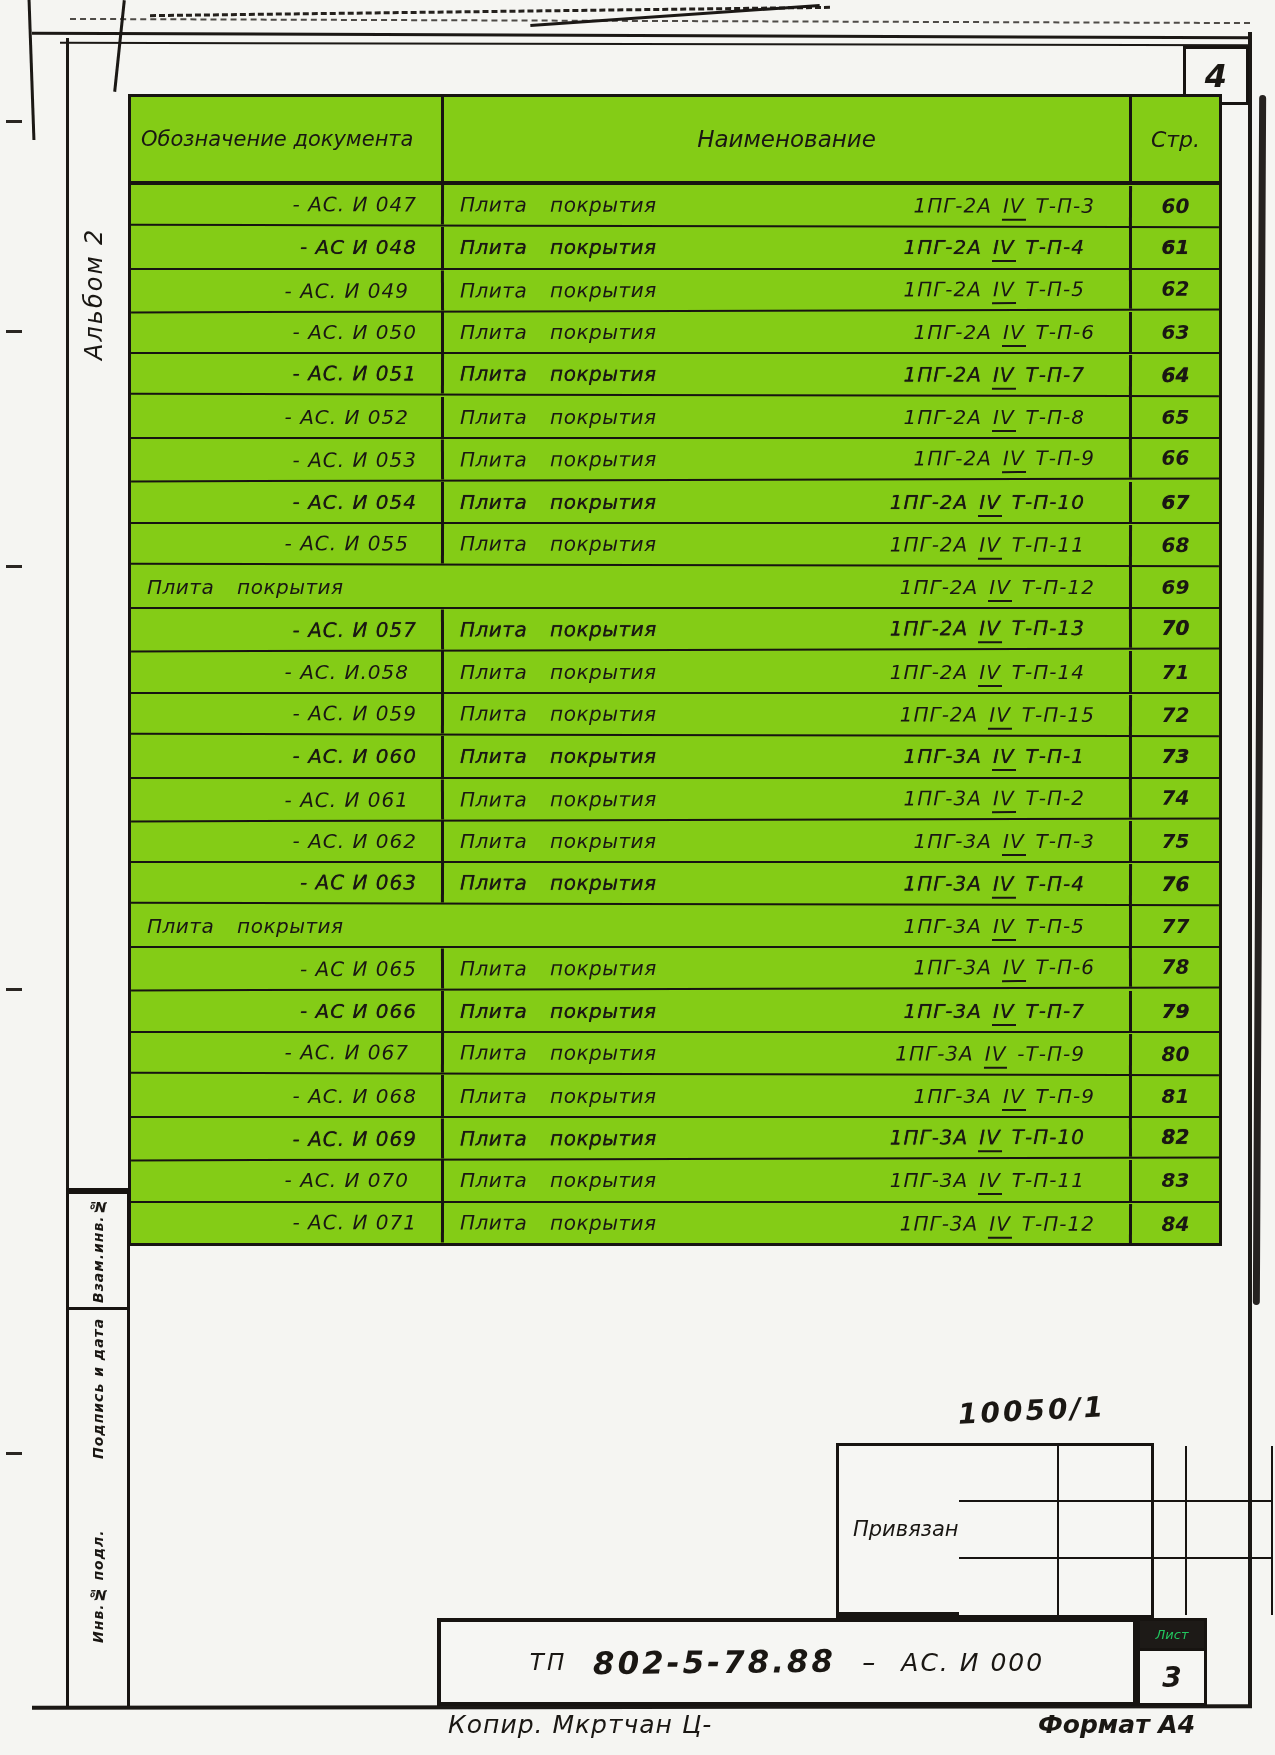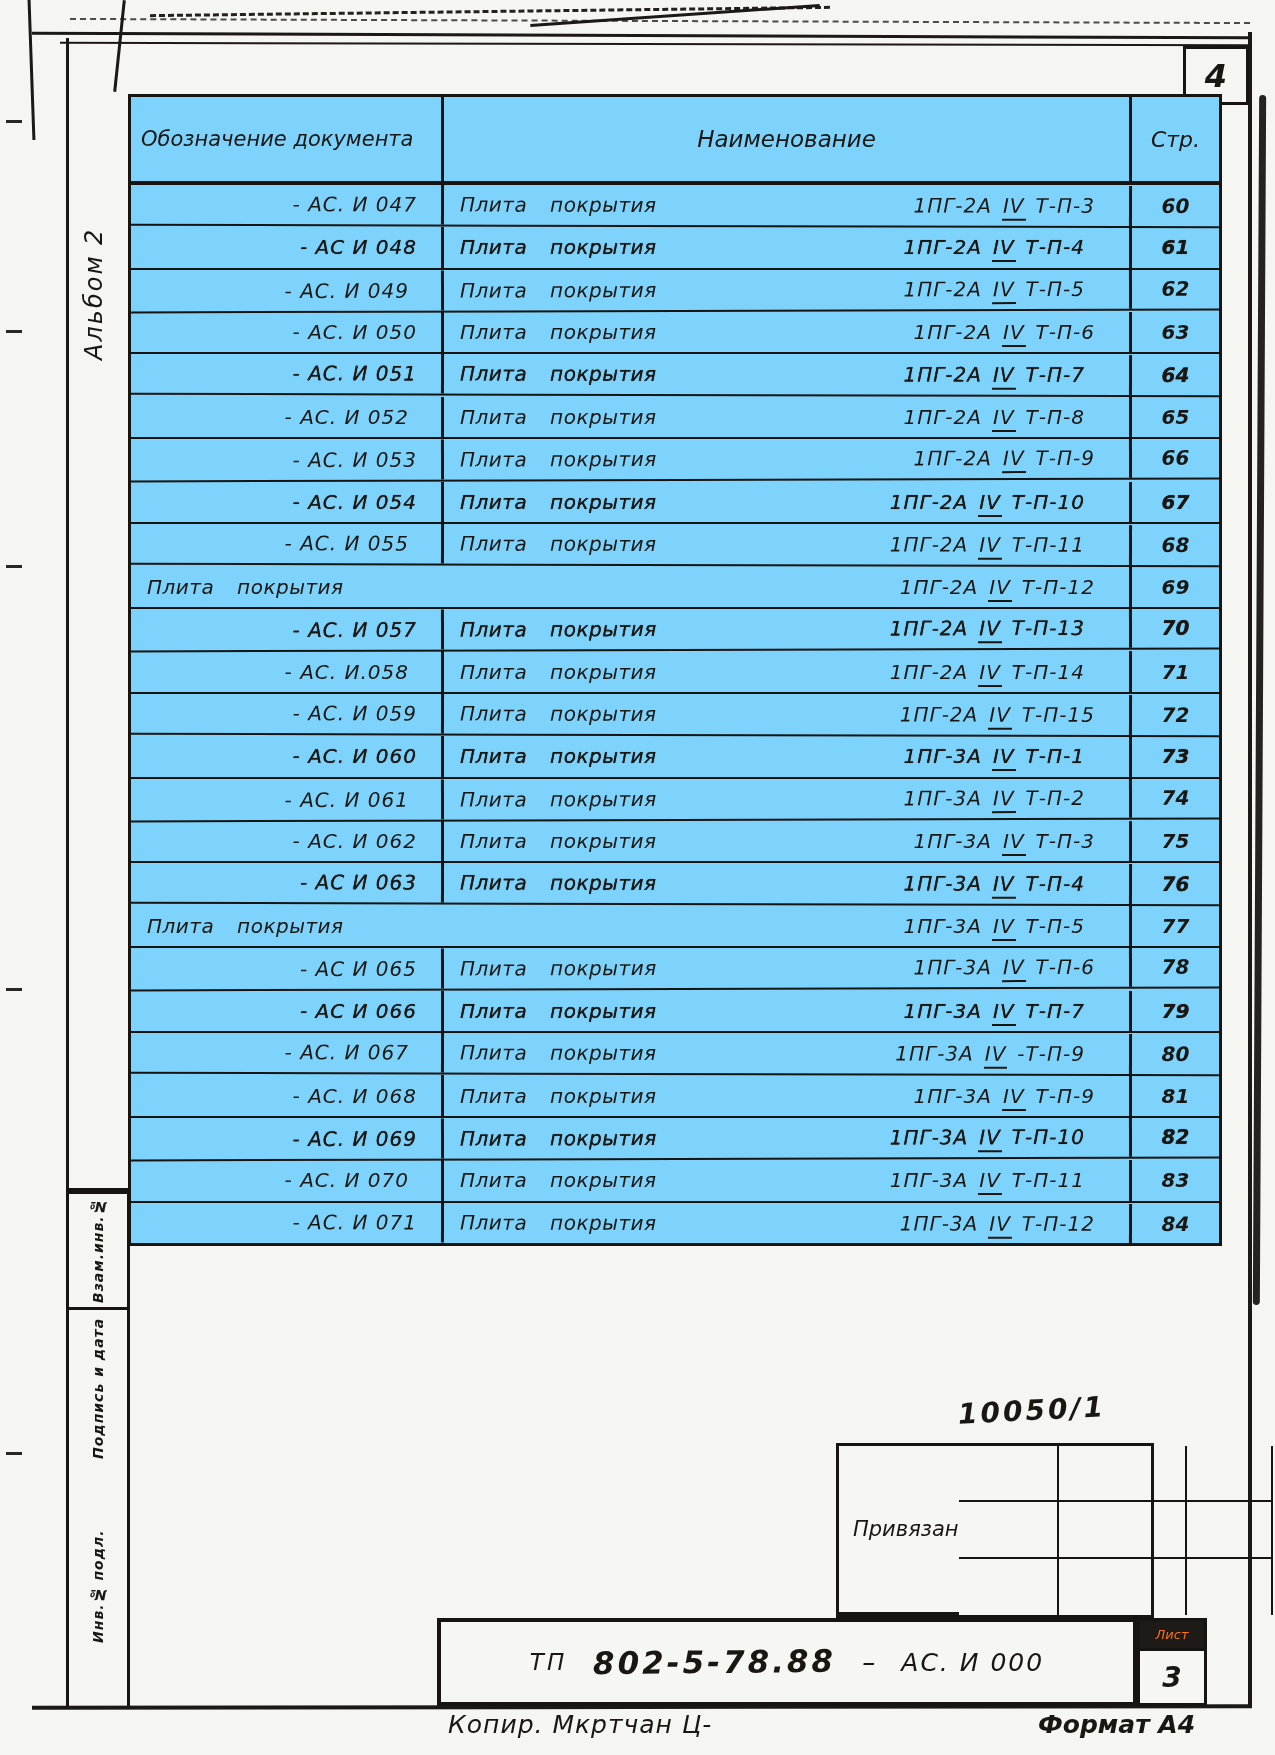--- a/index.html
+++ b/index.html
@@ -6,21 +6,21 @@
   body{background:#e8e8e5;}
   .sheet{position:relative;width:1275px;height:1755px;background:#f5f5f2;overflow:hidden;
          font-family:"DejaVu Sans",sans-serif;font-style:italic;color:#1a1713;}
   .ln{position:absolute;background:#1b1815;}
   .dash{position:absolute;border-top:3px dashed #24201c;background:none;}
   .edge-mark{position:absolute;left:6px;width:16px;height:3px;background:#2a2622;}
 
   
   .doc-table{position:absolute;left:128px;top:94px;width:1094px;height:1152px;
              border:3px solid #171411;display:flex;flex-direction:column;box-sizing:border-box;
-             background:#7dd3fc;}
+             background:#84cc16;}
   .thead{flex:0 0 88px;display:flex;border-bottom:4px solid #171411;box-sizing:border-box;}
   .th{display:flex;align-items:center;box-sizing:border-box;}
   .th-des{width:313px;border-right:3px solid #171411;padding-left:10px;font-size:21px;}
   .th-name{flex:1;border-right:3px solid #171411;justify-content:center;font-size:23px;}
   .th-page{width:87px;justify-content:center;font-size:22px;}
   .rows{flex:1;display:flex;flex-direction:column;justify-content:flex-end;}
   .row{flex:1;display:flex;border-bottom:2px solid #171411;box-sizing:border-box;font-size:20px;}
   .row:last-child{border-bottom:none;}
   .row:nth-child(3n+2){text-shadow:0 0 0.7px currentColor;}
   .row:nth-child(4n+1){transform:rotate(0.12deg);}
@@ -73,21 +73,21 @@
   .titlebar{position:absolute;left:437px;top:1618px;width:700px;height:88px;border:4px solid #171411;
             box-sizing:border-box;display:flex;align-items:center;justify-content:center;gap:26px;
             background:#f6f6f3;}
   .tb-pre{font-size:23px;letter-spacing:3px;}
   .tb-code{font-size:31px;font-weight:bold;letter-spacing:3px;transform:rotate(-0.6deg);}
   .tb-dash{font-size:26px;}
   .tb-doc{font-size:25px;letter-spacing:2px;}
   .sheetbox{position:absolute;left:1137px;top:1618px;width:70px;height:88px;border:3px solid #171411;
             box-sizing:border-box;display:flex;flex-direction:column;background:#f6f6f3;}
   .sb-head{flex:0 0 30px;border-bottom:3px solid #171411;box-sizing:border-box;background:#1d1a17;
-           color:#f97316;display:flex;align-items:center;justify-content:center;font-size:13px;}
+           color:#22c55e;display:flex;align-items:center;justify-content:center;font-size:13px;}
   .sb-num{flex:1;display:flex;align-items:center;justify-content:center;font-size:28px;font-weight:bold;}
   .footer-copier{position:absolute;left:448px;top:1710px;font-size:25px;letter-spacing:1px;}
   .footer-format{position:absolute;left:1038px;top:1710px;font-size:25px;font-weight:bold;}
   .blotch{position:absolute;background:#262220;border-radius:4px;}
 </style>
 </head>
 <body>
 
 <div class="sheet">
 

